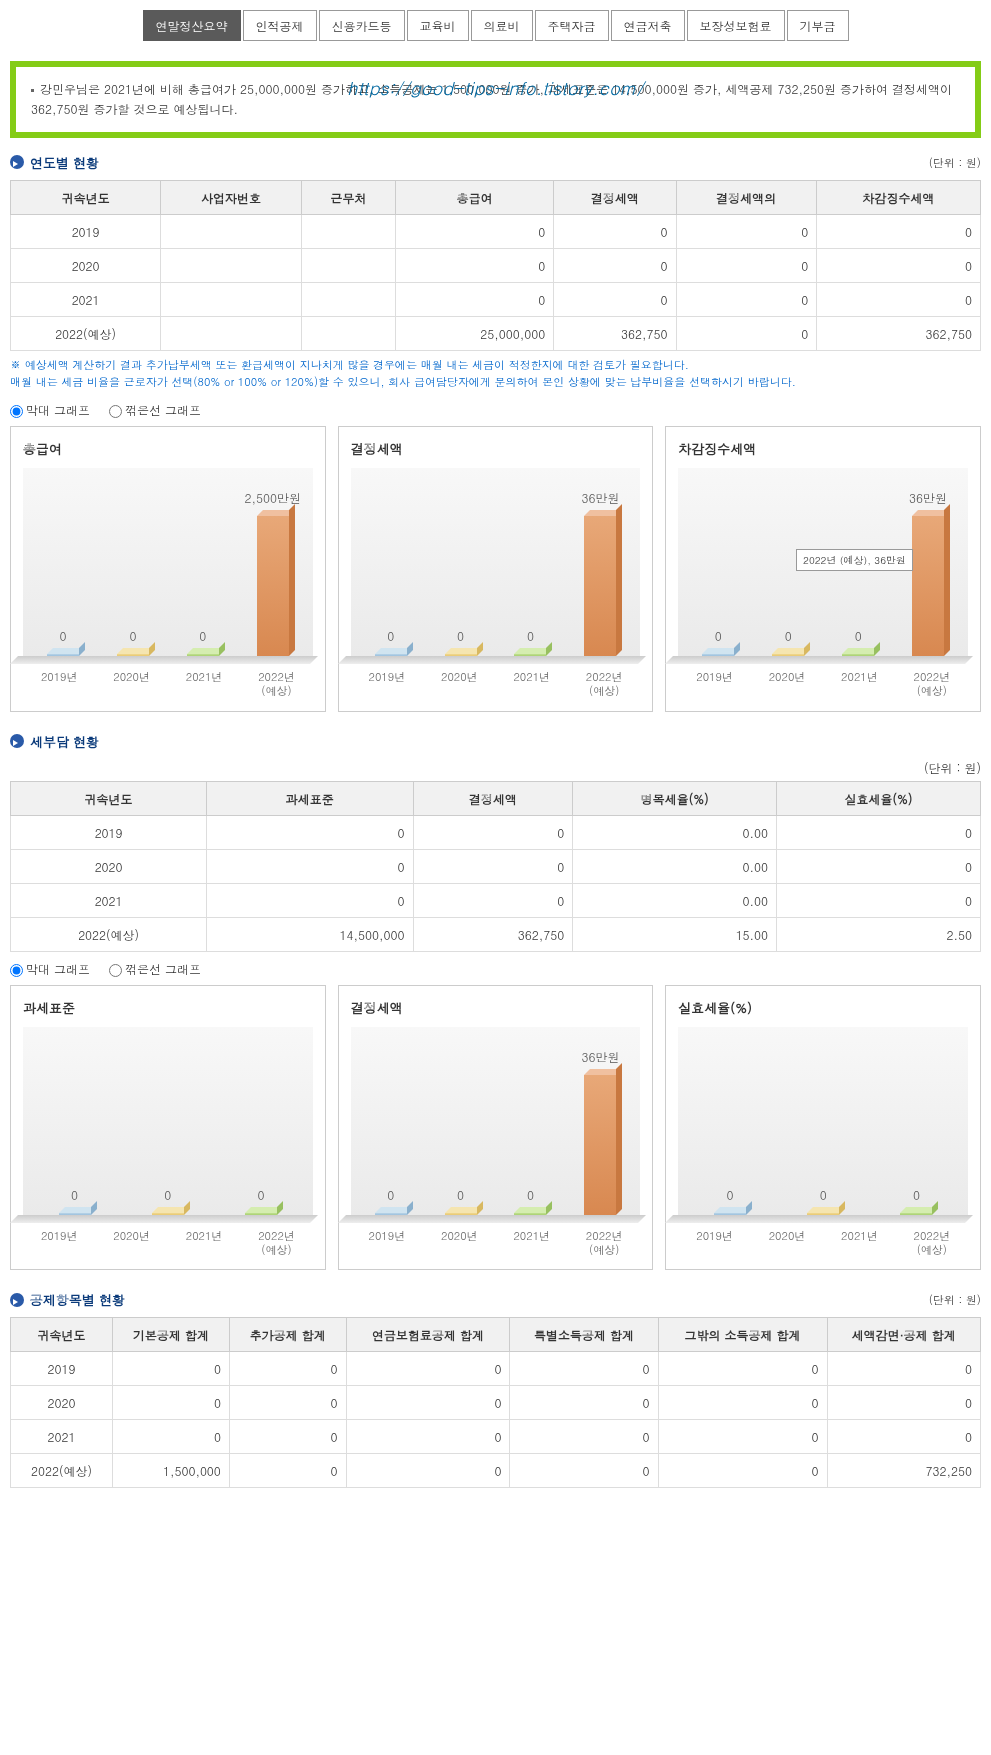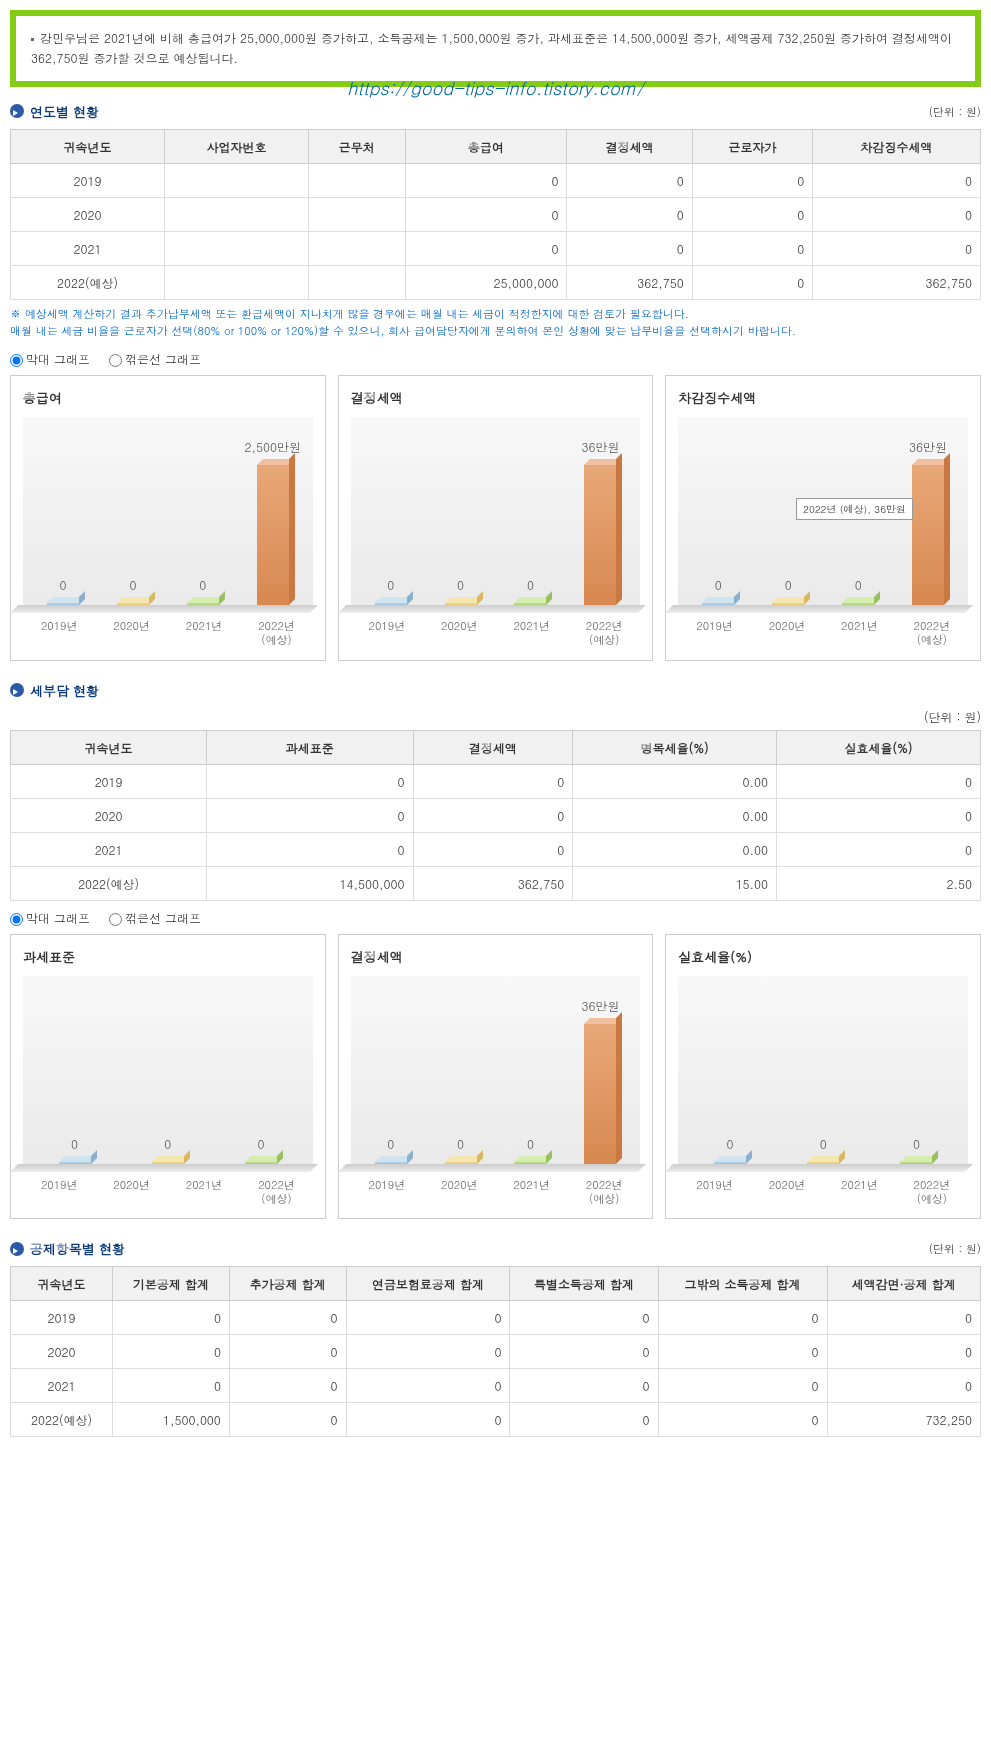--- a/index.html
+++ b/index.html
@@ -47,39 +47,40 @@
 .watermark{position:absolute;left:50%;top:65px;transform:translateX(-50%);color:#0369a1;font-size:18px;font-style:italic;pointer-events:none}
 .bold{font-weight:bold}
 .wrap{position:relative}
 </style>
 </head>
 <body>
 <div class="wrap">
 
 <div class="watermark">https://good-tips-info.tistory.com/</div>
 
+<div class="tabs" id="tabs"><span class="tab active">연말정산요약</span><span class="tab">인적공제</span><span class="tab">신용카드등</span><span class="tab">교육비</span><span class="tab">의료비</span><span class="tab">주택자금</span><span class="tab">연금저축</span><span class="tab">보장성보험료</span><span class="tab">기부금</span></div>
 
 <div class="info-box">
   <span class="dot"></span><span>강민우님은 2021년에 비해 총급여가 25,000,000원 증가하고, 소득공제는 1,500,000원 증가, 과세표준은 14,500,000원 증가, 세액공제 732,250원 증가하여 결정세액이 362,750원 증가할 것으로 예상됩니다.</span>
 </div>
 
 <div class="sec-title">
   <span class="bullet"></span>
   <span>연도별 현황</span>
   <span class="unit" style="margin-left:auto">(단위 : 원)</span>
 </div>
 <table>
   <thead>
         <tr id="t2h">
           <th>귀속년도</th>
           <th>사업자번호</th>
           <th>근무처</th>
           <th>총급여</th>
           <th>결정세액</th>
-          <th>근로자가</th>
+          <th>결정세액의</th>
           <th>차감징수세액</th>
         </tr>
       </thead>
   <tbody id="t2b">
         <tr>
           <td class="center">2019</td>
           <td></td>
           <td></td>
           <td>0</td>
           <td>0</td>

